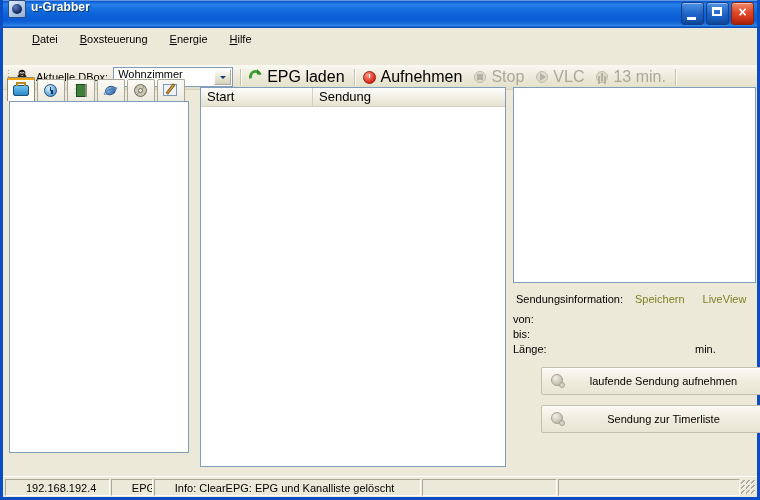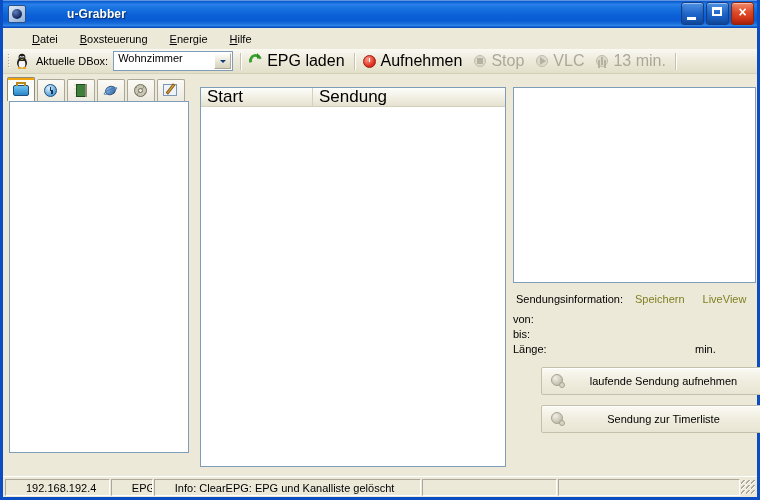--- a/index.html
+++ b/index.html
@@ -16,24 +16,23 @@
     border-top:none;
     background:#ece9d8;
   }
   
   .titlebar{
     position:relative;height:27px;
     background:linear-gradient(to bottom,
       #0f5fd2 0%, #0a57cc 4%, #1064d8 8%,
       #2a80e8 16%, #1873e0 30%, #0c62d8 55%,
       #0a5bd4 75%, #1a6fd8 88%, #2e86e8 95%, #0c54be 100%);
-    display:flex;align-items:center;
+    display:flex;align-items:flex-start;
     border-bottom:1px solid #0b4ec4;
     box-shadow:inset 0 1px 0 rgba(255,255,255,.35);
-    gap:36px;
   }
   .tb-ico{
     width:16px;height:16px;margin-left:5px;margin-right:5px;
     position:relative;flex:none;
     background:linear-gradient(145deg,#dfe9f6,#8fb0d8);
     border:1px solid #2b4e86;border-radius:2px;
     overflow:hidden;
   }
   .tb-ico::after{
     content:"";position:absolute;left:3px;top:3px;width:10px;height:10px;
@@ -70,20 +69,21 @@
   .menu-item{
     font-size:11px;color:#000;padding:2px 11px;cursor:default;
   }
   .menu-item u{text-decoration:underline;}
   
   .toolbar{
     height:24px;display:flex;align-items:center;
     background:linear-gradient(to bottom,#faf9f3 0%,#eeebdc 45%,#e2dfc9 100%);
     border-bottom:1px solid #d5d2bc;
     padding-left:2px;
+    margin-top:16px;
   }
   .grip{
     width:3px;height:16px;margin:0 4px 0 2px;flex:none;
     background-image:
       radial-gradient(circle,#fff 40%,transparent 42%),
       radial-gradient(circle,#aca899 40%,transparent 42%);
     background-size:3px 3px;background-position:1px 1px,0 0;
   }
   .tb-tux{
     width:16px;height:16px;flex:none;position:relative;margin-right:4px;
@@ -220,21 +220,21 @@
   
   .sunken{
     background:#fff;border:1px solid #7f9db9;
     box-sizing:border-box;position:absolute;
   }
   #left-list{left:6px;top:101px;width:180px;height:352px;}
   #center-list{left:197px;top:87px;width:306px;height:380px;}
   .lv-head{
     height:18px;display:flex;align-items:center;
     background:linear-gradient(to bottom,#fdfdfb,#f1efe2 55%,#e5e2d1);
-    border-bottom:1px solid #d3d0bb;font-size:17px;justify-content:space-between;
+    border-bottom:1px solid #d3d0bb;font-size:13px;justify-content:space-between;
   }
   .lv-col{
     padding-left:6px;height:18px;line-height:18px;color:#000;
     border-right:1px solid #d3d0bb;box-sizing:border-box;
   }
   #right-preview{left:510px;top:87px;width:243px;height:196px;}
   
   .infopanel{position:absolute;left:510px;top:290px;width:243px;height:60px;}
   .info-row{display:flex;align-items:center;font-size:11px;color:#000;height:15px;}
   .lbl-right{width:70px;padding-right:4px;}

